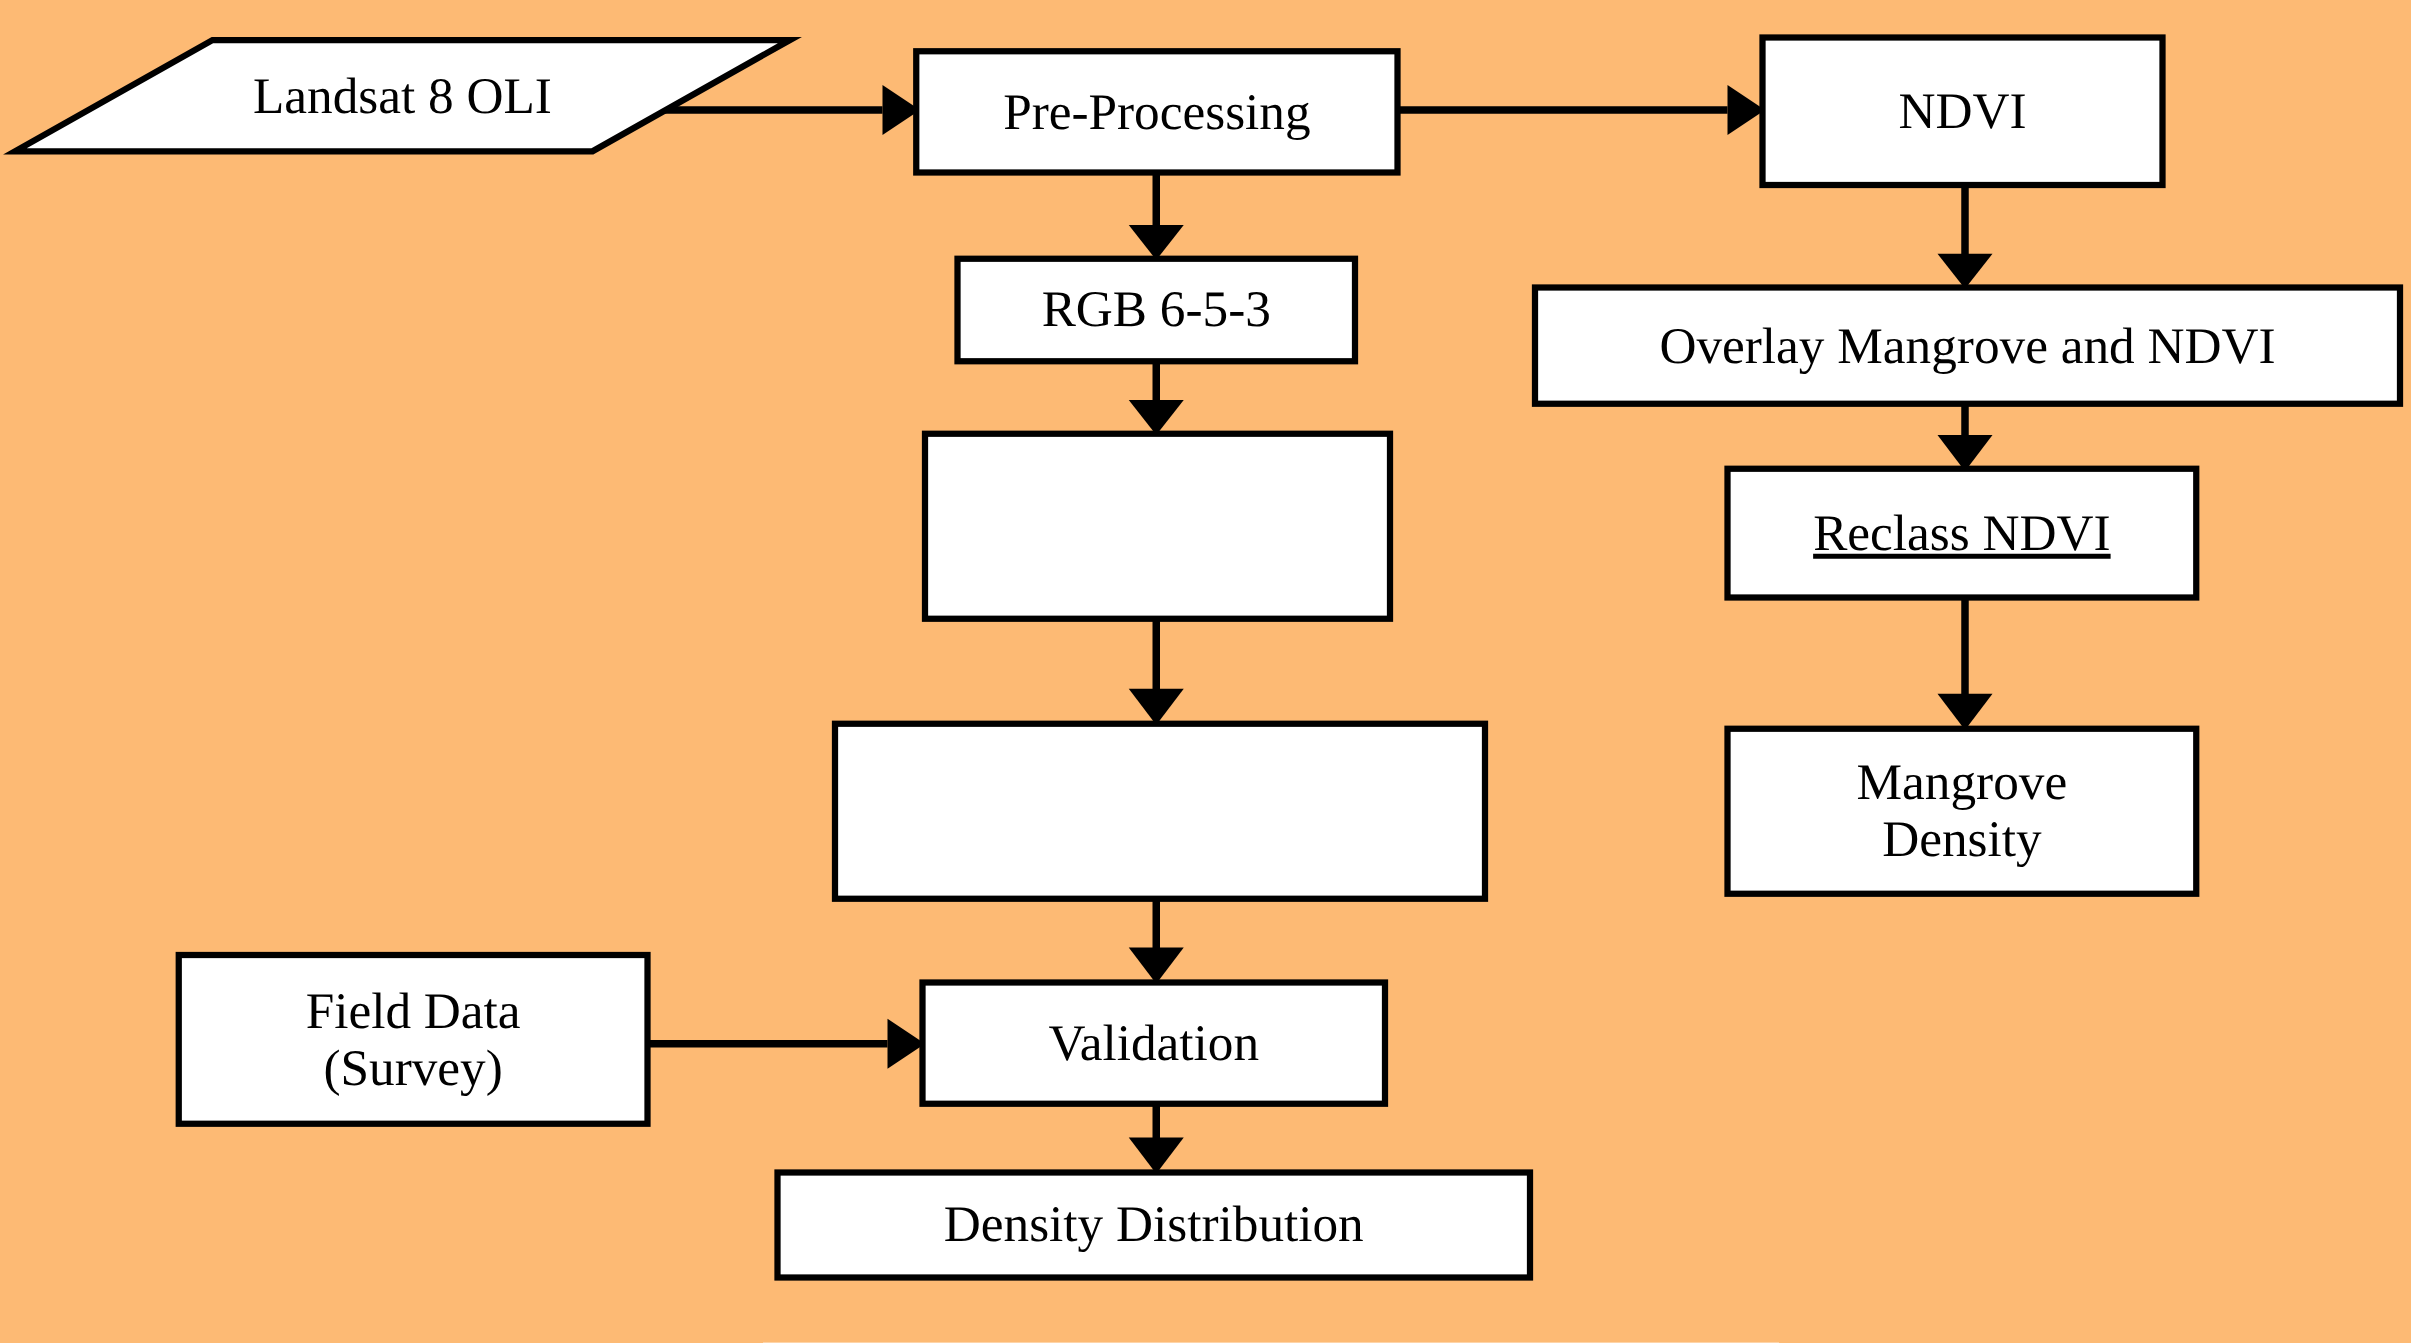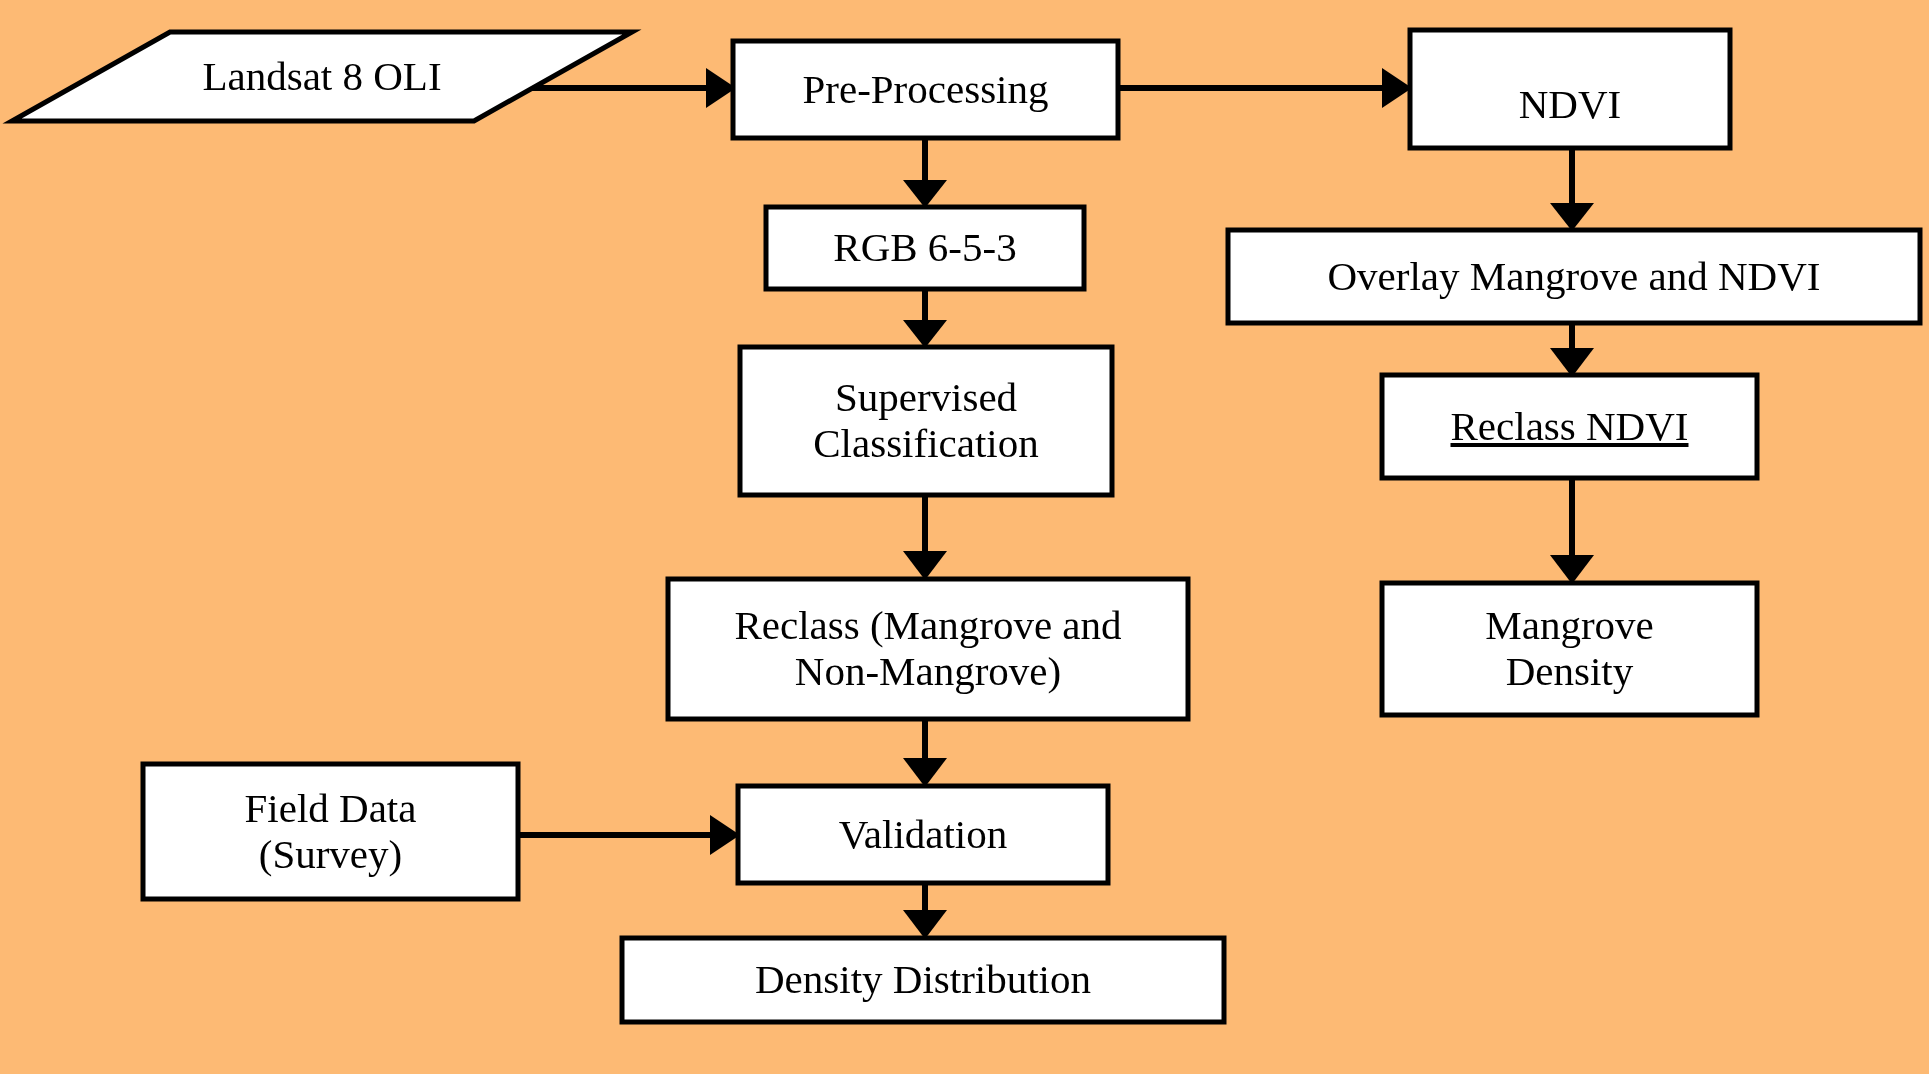--- a/index.html
+++ b/index.html
@@ -149,33 +149,29 @@
 
       <rect class="node-shape" x="622" y="938" width="602" height="84"></rect>
 
     </g>
   </svg>
 
   <div class="node-label" style="left:12px; top:30px; width:620px; height:93px;">Landsat 8 OLI</div>
 
   <div class="node-label" style="left:733px; top:41px; width:385px; height:97px;">Pre-Processing</div>
 
-  <div class="node-label" style="left:1410px; top:46px; width:320px; height:118px;text-align:center;">NDVI</div>
+  <div class="node-label" style="left:1410px; top:30px; width:320px; height:118px;text-align:center;">NDVI</div>
 
   <div class="node-label" style="left:766px; top:207px; width:318px; height:82px;">RGB 6-5-3</div>
 
   <div class="node-label" style="left:1228px; top:230px; width:692px; height:93px;">Overlay Mangrove and NDVI</div>
 
-  <div class="node-label" style="left:740px; top:347px; width:372px; height:148px;">Supervised
-Classification</div>
 
   <div class="node-label" style="left:1382px; top:375px; width:375px; height:103px;text-decoration:underline;">Reclass NDVI</div>
 
-  <div class="node-label" style="left:668px; top:579px; width:520px; height:140px;">Reclass (Mangrove and
-Non-Mangrove)</div>
 
   <div class="node-label" style="left:143px; top:764px; width:375px; height:135px;">Field Data
 (Survey)</div>
 
   <div class="node-label" style="left:1382px; top:583px; width:375px; height:132px;">Mangrove
 Density</div>
 
   <div class="node-label" style="left:738px; top:786px; width:370px; height:97px;">Validation</div>
 
   <div class="node-label" style="left:622px; top:938px; width:602px; height:84px;">Density Distribution</div>

